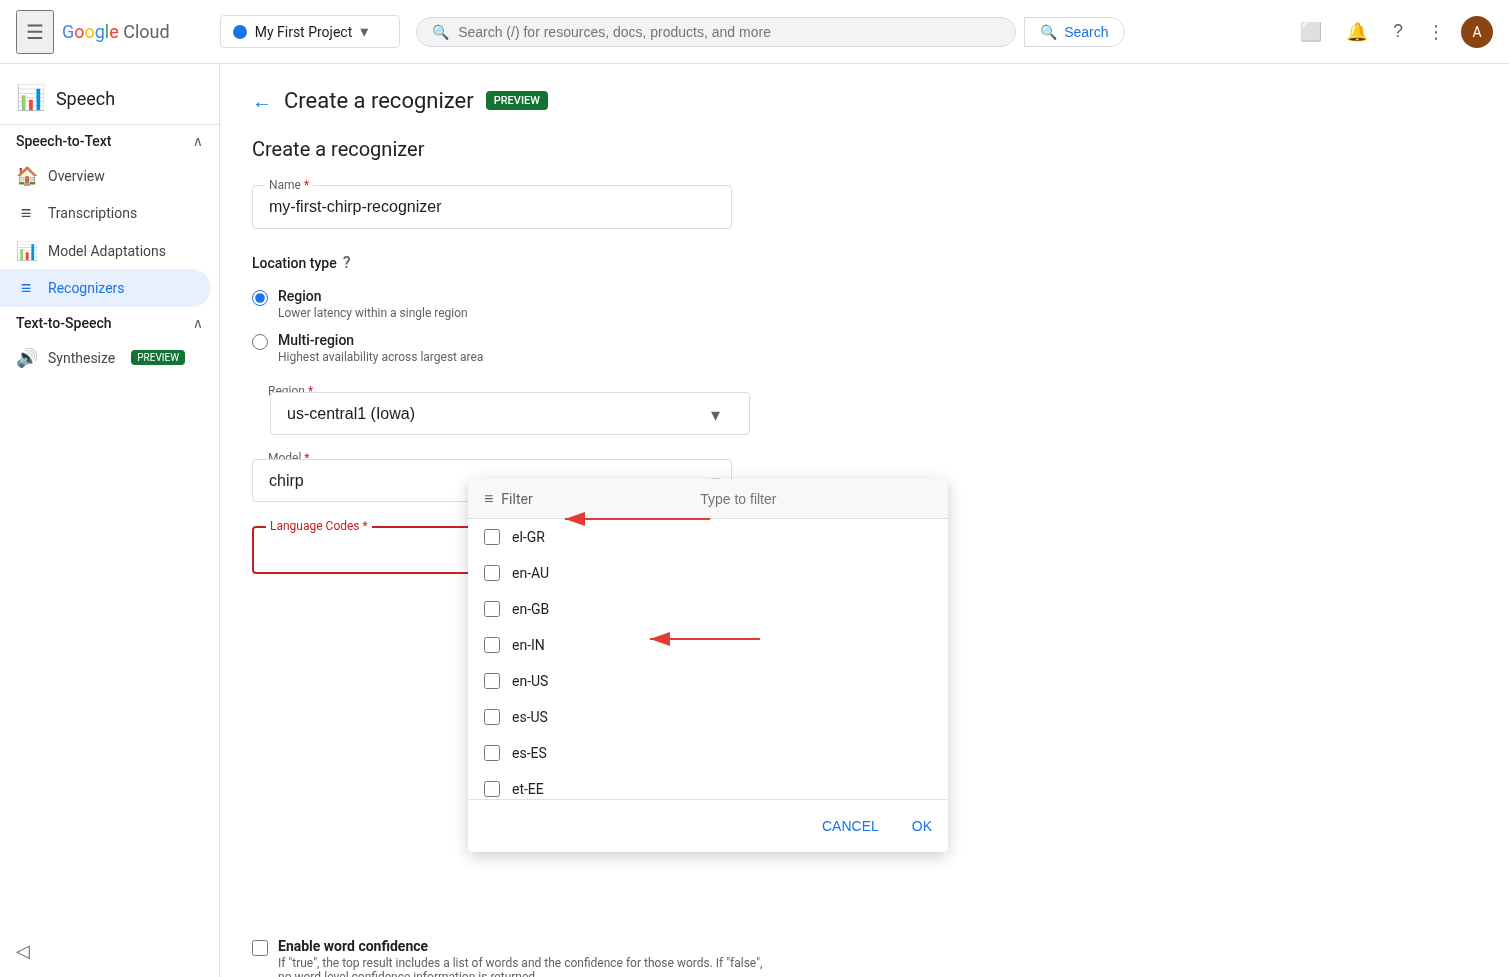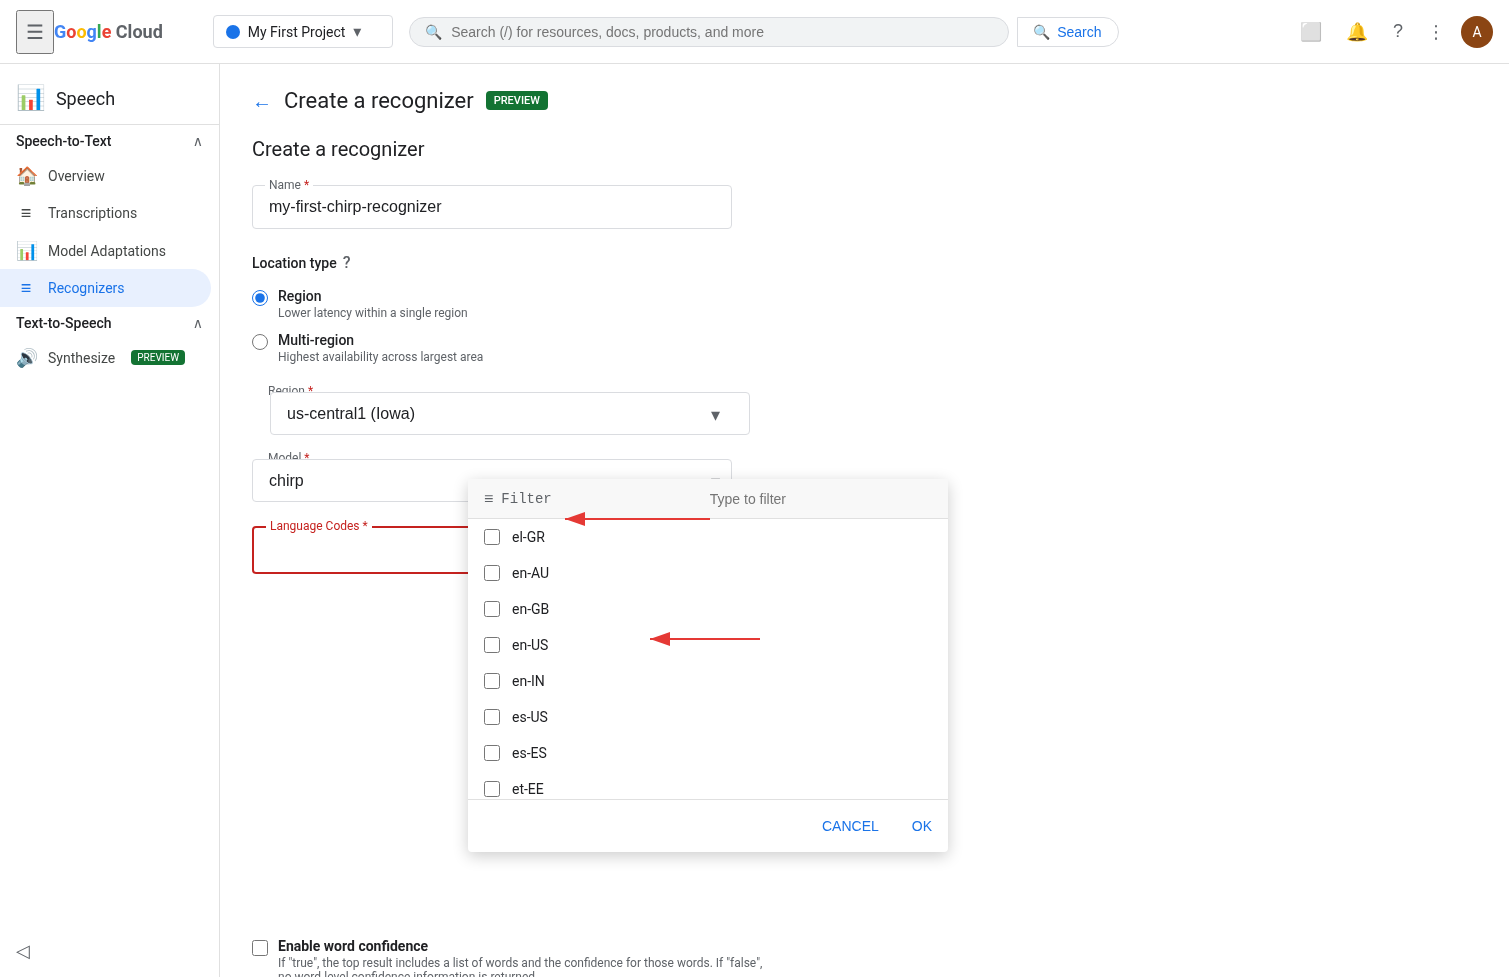--- a/index.html
+++ b/index.html
@@ -144,21 +144,21 @@
 
     
     .arrow-svg { position: absolute; top: 0; left: 0; width: 100%; height: 100%; pointer-events: none; z-index: 300; }
   </style>
 </head>
 <body>
 
 <div class="top-nav">
   <button class="nav-hamburger">☰</button>
   <div class="google-cloud-logo">
-    <span style="font-size:18px; font-weight:700;">
+    <span style="font-size:18px; font-weight:400;margin-left:8px;">
       <span style="color:#4285f4">G</span><span style="color:#ea4335">o</span><span style="color:#fbbc04">o</span><span style="color:#4285f4">g</span><span style="color:#34a853">l</span><span style="color:#ea4335">e</span>
       <span style="color:#5f6368"> Cloud</span>
     </span>
   </div>
   <div class="project-selector">
     <div class="project-dot"></div>
     <span class="project-name">My First Project</span>
     <span class="project-chevron">▾</span>
   </div>
   <div class="search-bar">
@@ -308,43 +308,43 @@
         <span class="lang-codes-label">
           <span>Language Codes</span>
           <span style="color:#c5221f"> *</span>
         </span>
       </div>
     </div>
 
     <div class="dropdown-overlay">
       <div class="dropdown-filter">
         <span class="filter-icon">≡</span>
-        <span style="font-size:14px; color:#5f6368; margin-right:4px;font-family:Liberation Mono, monospace;">Filter</span>
+        <span style="font-size:14px; color:#5f6368; margin-right:4px;">Filter</span>
         <input class="filter-input" type="text" placeholder="Type to filter" style="">
       </div>
       <div class="dropdown-list">
         <div class="dropdown-item">
           <input type="checkbox" class="dropdown-checkbox" style="">
           <span>el-GR</span>
         </div>
         <div class="dropdown-item">
           <input type="checkbox" class="dropdown-checkbox" style="">
           <span>en-AU</span>
         </div>
         <div class="dropdown-item">
           <input type="checkbox" class="dropdown-checkbox" style="">
           <span>en-GB</span>
         </div>
         <div class="dropdown-item">
           <input type="checkbox" class="dropdown-checkbox" style="">
+          <span>en-IN</span>
+        </div>
+        <div class="dropdown-item">
+          <input type="checkbox" class="dropdown-checkbox" style="">
           <span>en-US</span>
-        </div>
-        <div class="dropdown-item">
-          <input type="checkbox" class="dropdown-checkbox" style="">
-          <span>en-IN</span>
         </div>
         <div class="dropdown-item">
           <input type="checkbox" class="dropdown-checkbox" style="">
           <span>es-US</span>
         </div>
         <div class="dropdown-item">
           <input type="checkbox" class="dropdown-checkbox" style="">
           <span>es-ES</span>
         </div>
         <div class="dropdown-item">

